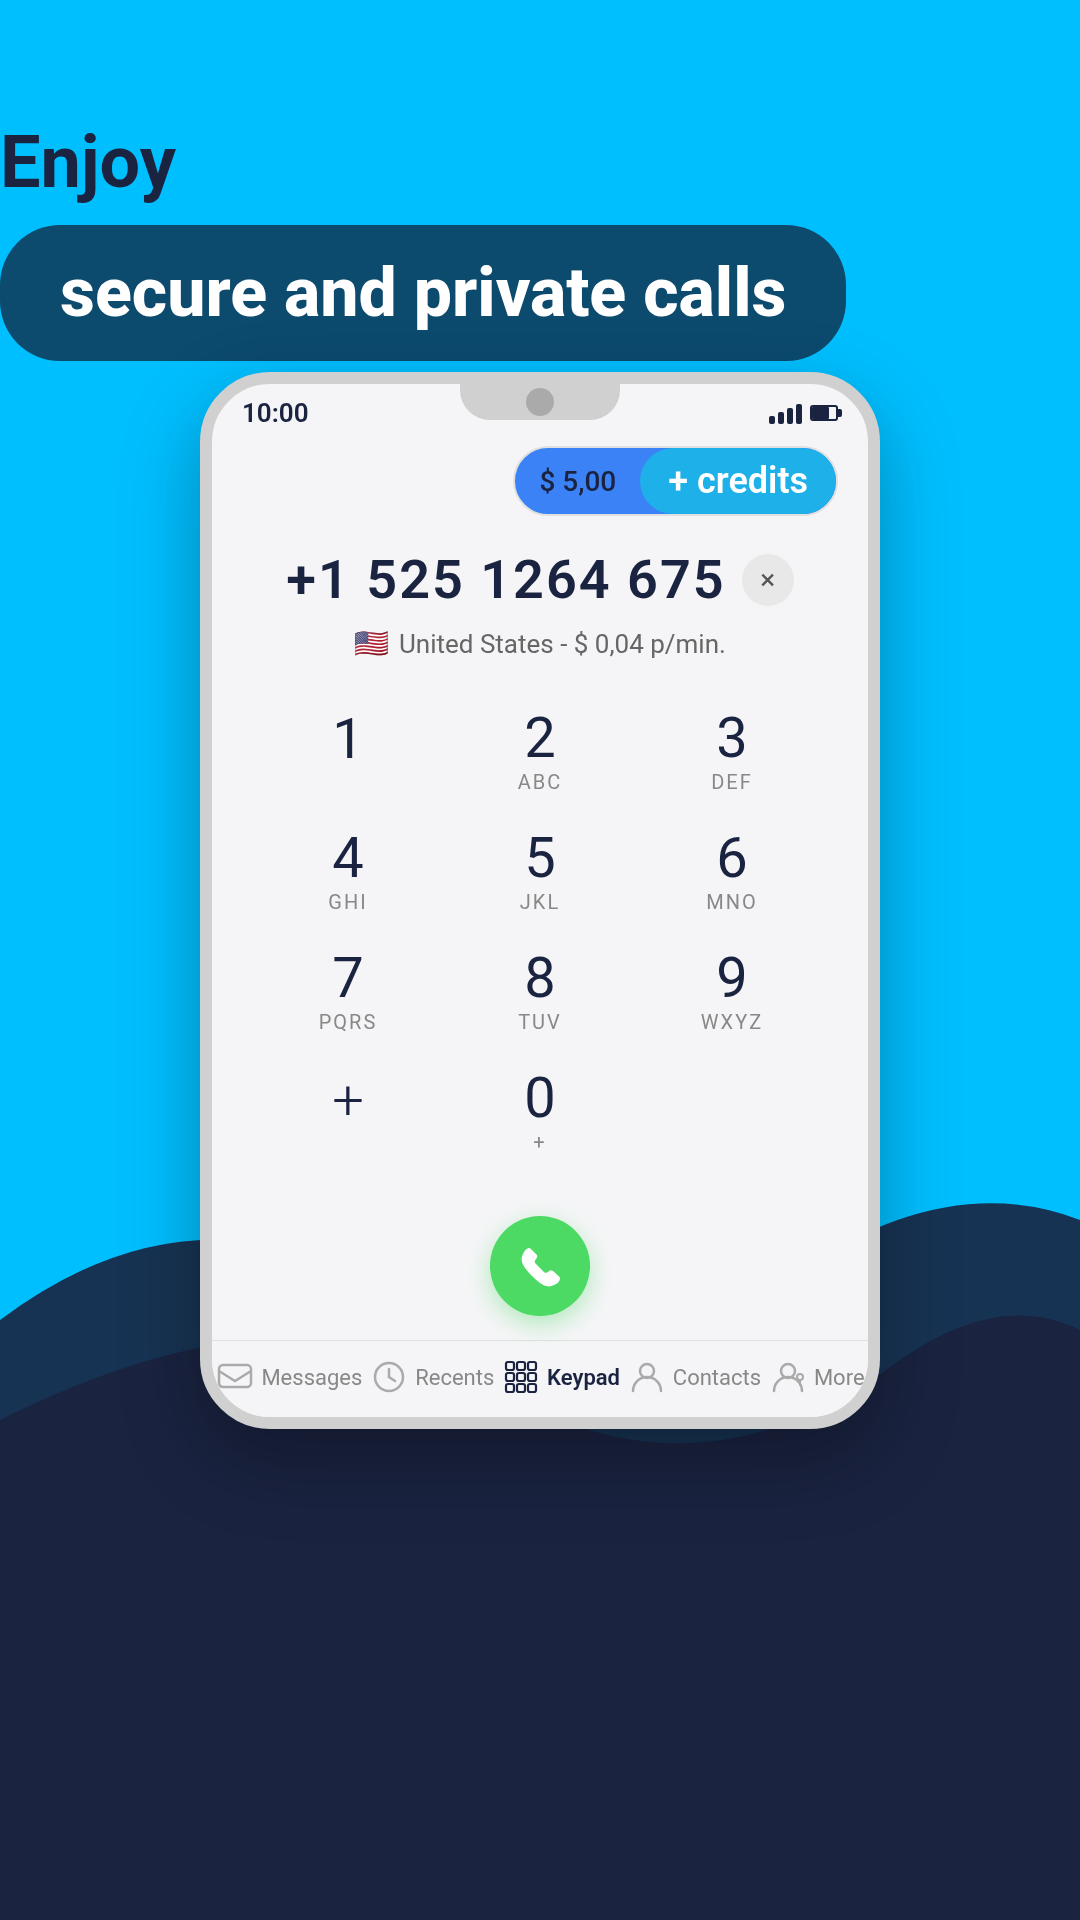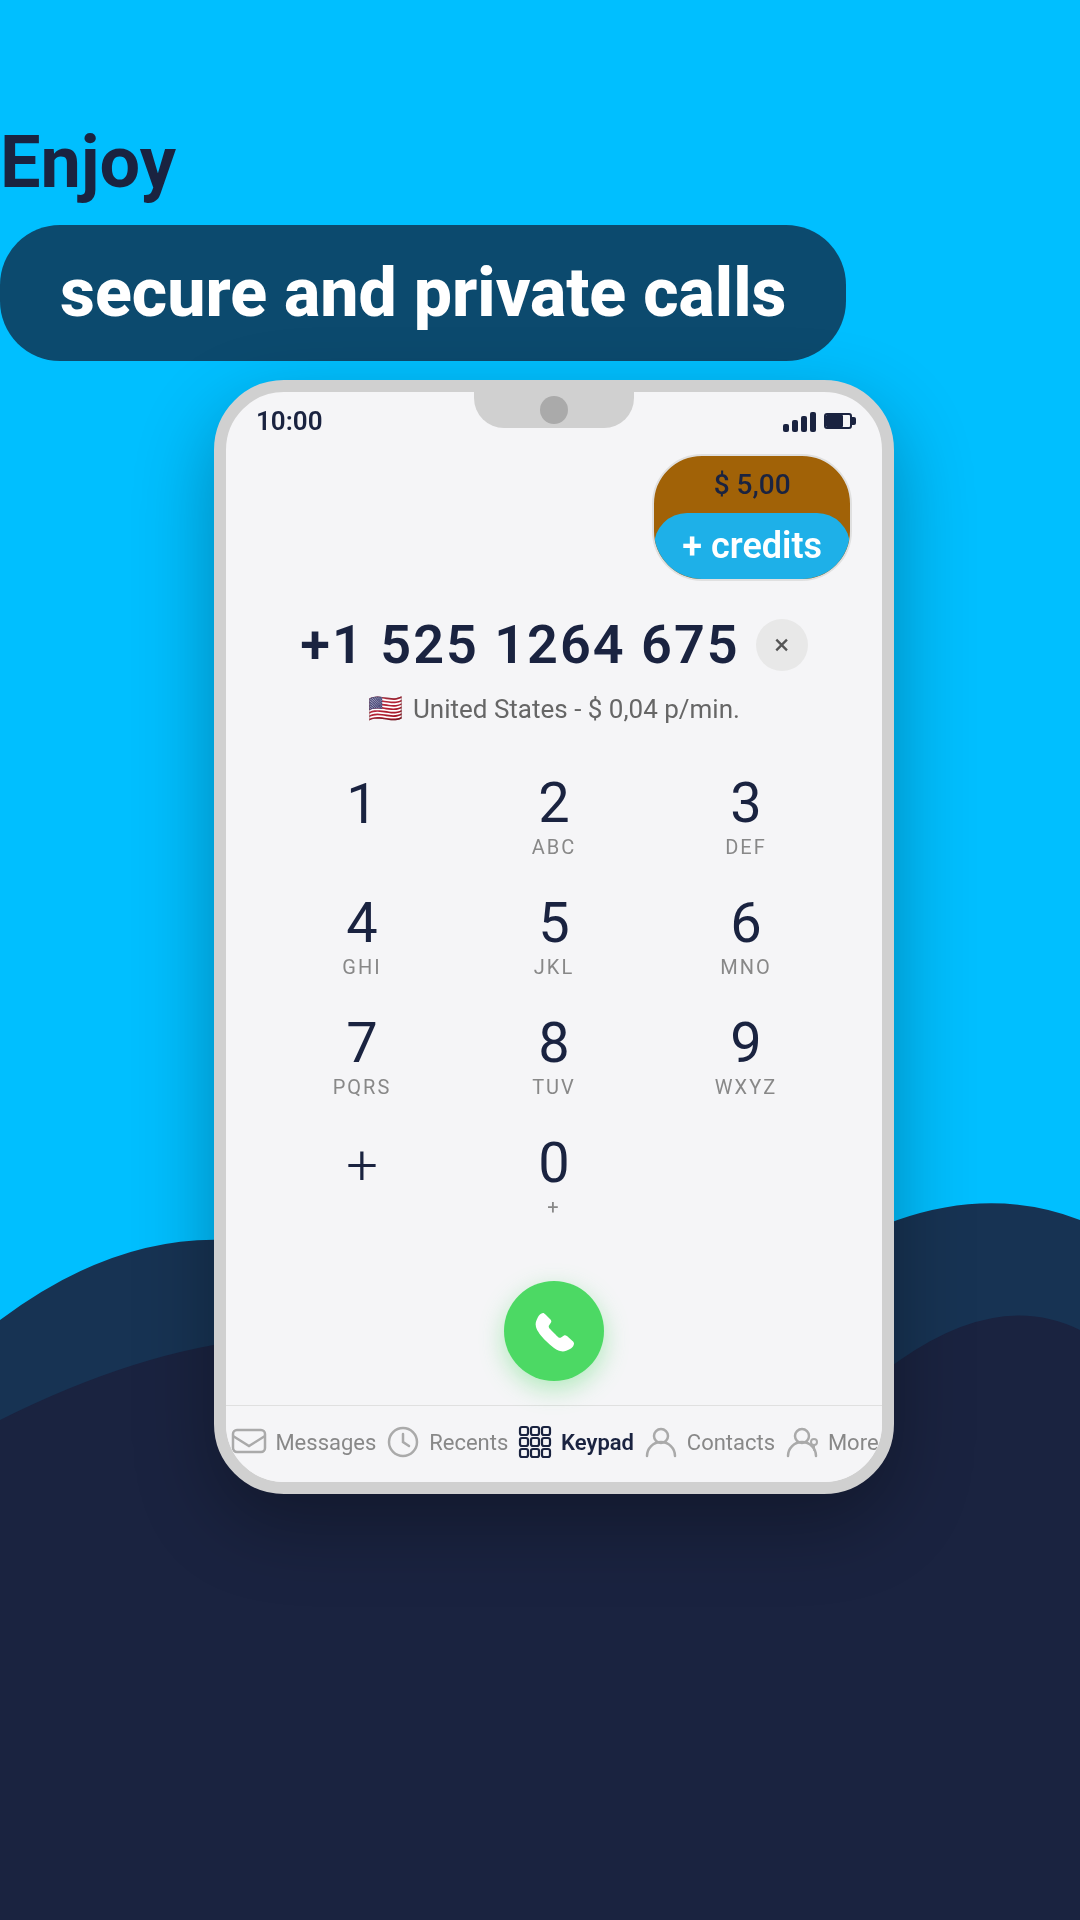--- a/index.html
+++ b/index.html
@@ -46,26 +46,25 @@
 
     .tagline-text {
       font-size: 68px;
       color: #ffffff;
       font-weight: 800;
     }
 
     
     .phone-wrapper {
       position: absolute;
-      top: 380px;
+      top: 372px;
       left: 50%;
       transform: translateX(-50%);
       z-index: 3;
       width: 680px;
-      margin-left: 14px;
     }
 
     .phone-frame {
       background: #f5f5f7;
       border-radius: 70px;
       border: 12px solid #d0d0d0;
       box-shadow: 0 30px 80px rgba(0,0,0,0.3);
       overflow: hidden;
       position: relative;
       width: 100%;
@@ -161,22 +160,21 @@
       padding: 10px 30px 16px;
       align-items: center;
     }
 
     .credits-badge {
       display: flex;
       align-items: center;
       border-radius: 50px;
       overflow: hidden;
       border: 2px solid #e0e0e0;
-      background: #a16207;
-      flex-direction: column;
+      background: #3b82f6;
     }
 
     .credits-amount {
       padding: 12px 24px;
       font-size: 28px;
       color: #1a2340;
       font-weight: 500;
     }
 
     .credits-add-btn {

